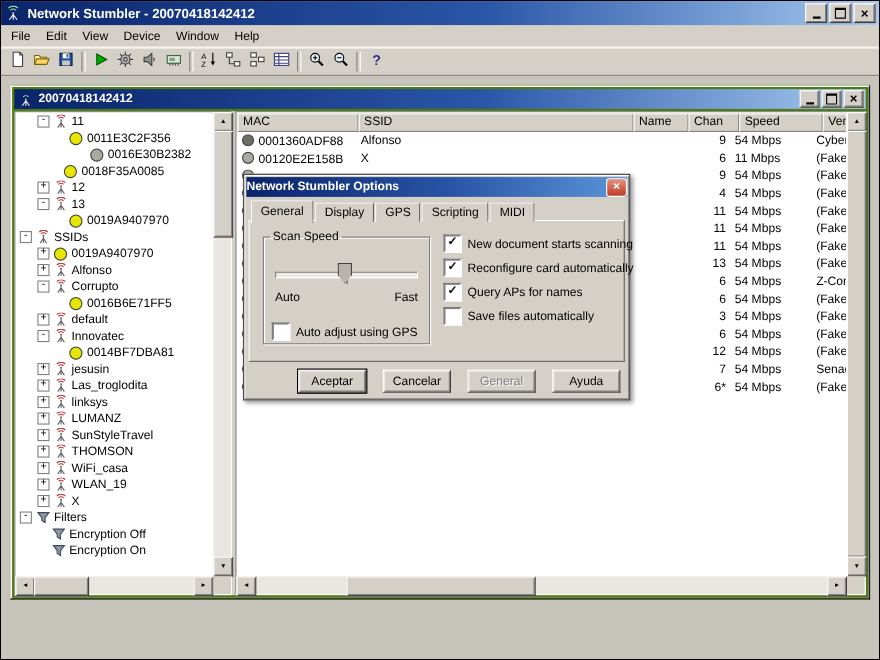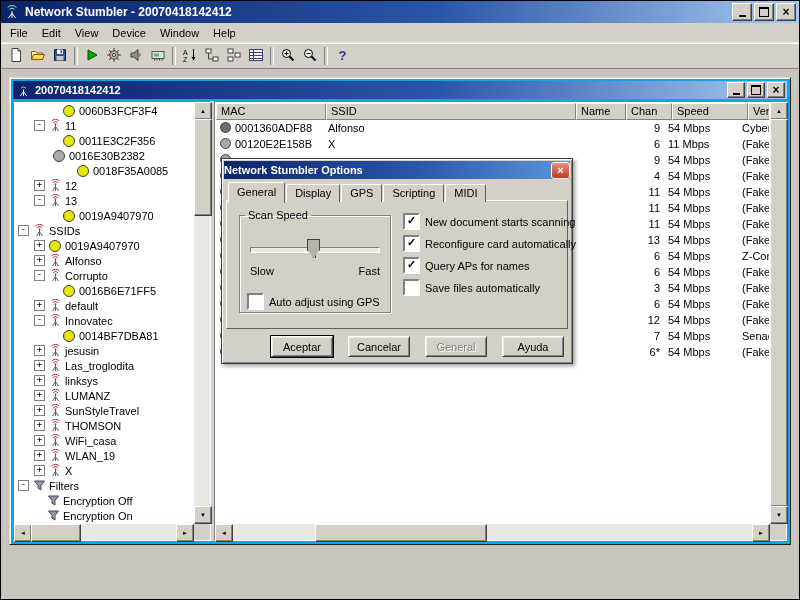--- a/index.html
+++ b/index.html
@@ -17,21 +17,21 @@
 
   
   .menubar{height:19px;flex:0 0 19px;display:flex;align-items:center;background:#D4D0C8;padding-left:2px;border-bottom:1px solid #E8E6E0;}
   .menu-item{padding:2px 7px;}
   .toolbar{height:25px;flex:0 0 25px;display:flex;align-items:center;background:#D4D0C8;padding-left:4px;border-bottom:1px solid #808080;box-shadow:inset 0 1px 0 #fff;}
   .tb-btn2{width:22px;height:21px;display:flex;align-items:center;justify-content:center;}
   .tb-sep{width:2px;height:18px;margin:0 3px;border-left:1px solid #808080;border-right:1px solid #fff;}
 
   
   .mdi{flex:1;position:relative;background:#C8C5BD;overflow:hidden;}
-  .child{position:absolute;left:8px;top:8px;right:8px;height:460px;background:#0ea5e9;border:1px solid;border-color:#DFDDD8 #202020 #202020 #DFDDD8;box-shadow:inset 1px 1px 0 #fff,inset -1px -1px 0 #808080;padding:3px;}
+  .child{position:absolute;left:8px;top:8px;right:8px;height:460px;background:#4d7c0f;border:1px solid;border-color:#DFDDD8 #202020 #202020 #DFDDD8;box-shadow:inset 1px 1px 0 #fff,inset -1px -1px 0 #808080;padding:3px;}
   .child-titlebar{height:18px;background:linear-gradient(90deg,#0A246A 0%,#2A56A8 55%,#A6CAF0 100%);display:flex;align-items:center;padding:0 2px;}
   .child-titlebar .title{color:#fff;font-weight:bold;font-size:11px;flex:1;margin-left:4px;}
   .child-titlebar .tb-ctrl{width:16px;height:14px;}
   .child-body{position:relative;height:calc(100% - 20px);margin-top:2px;display:flex;}
 
   .tree-pane{width:196px;flex:0 0 196px;position:relative;background:#fff;border:1px solid;border-color:#808080 #fff #fff #808080;}
   .splitter{width:3px;flex:0 0 3px;background:#D4D0C8;}
   .table-pane{flex:1;position:relative;background:#fff;border:1px solid;border-color:#808080 #fff #fff #808080;}
 
   
@@ -246,54 +246,47 @@
             <span class="gl-max"></span>
           </span>
         <span class="tb-ctrl">
             <span class="gl-close">×</span>
           </span>
       </div>
       <div class="child-body">
 
         <div class="tree-pane">
           <div class="tree-view">
+              <div class="tree-item" style="padding-left: 19px;">
+                <span class="expander">-</span>
+                <span class="tree-ic">
+                  <svg width="13" height="13" viewBox="0 0 13 13">
+                    <path d="M6.5 12V5.8M3.5 12l3-4.4M9.5 12l-3-4.4" stroke="#606060" fill="none"></path>
+                    <circle cx="6.5" cy="5.2" r="0.9" fill="#606060"></circle>
+                    <path d="M4.2 3.6a3.2 3.2 0 014.6 0" stroke="#C03030" fill="none"></path>
+                    <path d="M2.7 1.9a5.4 5.4 0 017.6 0" stroke="#C03030" fill="none"></path>
+                  </svg>
+                </span>
+                <span class="tree-label">11</span>
+              </div>
               <div class="tree-item" style="padding-left: 35px;">
                 <span class="expander-spacer"></span>
                 <span class="tree-ic">
                   <span class="dot dot-yellow"></span>
                 </span>
-                <span class="tree-label">0060B3FCF3F4</span>
-              </div>
-              <div class="tree-item" style="padding-left: 19px;">
-                <span class="expander">-</span>
-                <span class="tree-ic">
-                  <svg width="13" height="13" viewBox="0 0 13 13">
-                    <path d="M6.5 12V5.8M3.5 12l3-4.4M9.5 12l-3-4.4" stroke="#606060" fill="none"></path>
-                    <circle cx="6.5" cy="5.2" r="0.9" fill="#606060"></circle>
-                    <path d="M4.2 3.6a3.2 3.2 0 014.6 0" stroke="#C03030" fill="none"></path>
-                    <path d="M2.7 1.9a5.4 5.4 0 017.6 0" stroke="#C03030" fill="none"></path>
-                  </svg>
-                </span>
-                <span class="tree-label">11</span>
-              </div>
-              <div class="tree-item" style="padding-left: 35px;">
+                <span class="tree-label">0011E3C2F356</span>
+              </div>
+              <div class="tree-item" style="padding-left: 54px;">
                 <span class="expander-spacer"></span>
                 <span class="tree-ic">
-                  <span class="dot dot-yellow"></span>
-                </span>
-                <span class="tree-label">0011E3C2F356</span>
-              </div>
-              <div class="tree-item" style="padding-left: 25px;">
-                <span class="expander-spacer"></span>
-                <span class="tree-ic">
                   <span class="dot dot-gray"></span>
                 </span>
                 <span class="tree-label">0016E30B2382</span>
               </div>
-              <div class="tree-item" style="padding-left: 49px;">
+              <div class="tree-item" style="padding-left: 30px;">
                 <span class="expander-spacer"></span>
                 <span class="tree-ic">
                   <span class="dot dot-yellow"></span>
                 </span>
                 <span class="tree-label">0018F35A0085</span>
               </div>
               <div class="tree-item" style="padding-left: 19px;">
                 <span class="expander">+</span>
                 <span class="tree-ic">
                   <svg width="13" height="13" viewBox="0 0 13 13">
@@ -717,21 +710,21 @@
         </div>
       <div class="tab-page">
         <fieldset class="groupbox">
           <legend>Scan Speed</legend>
           <div class="slider">
             <div class="slider-track"></div>
             <div class="slider-tick"></div>
             <div class="slider-thumb"></div>
           </div>
           <div class="slider-labels">
-            <span>Slow</span>
+            <span>Auto</span>
             <span>Fast</span>
           </div>
           <div class="check-row group-check">
             <span class="checkbox" id="auto-adjust-box"></span>
             <span>Auto adjust using GPS</span>
           </div>
         </fieldset>
         <div class="options-col">
             <div class="check-row">
               <span class="checkbox checked"></span>

